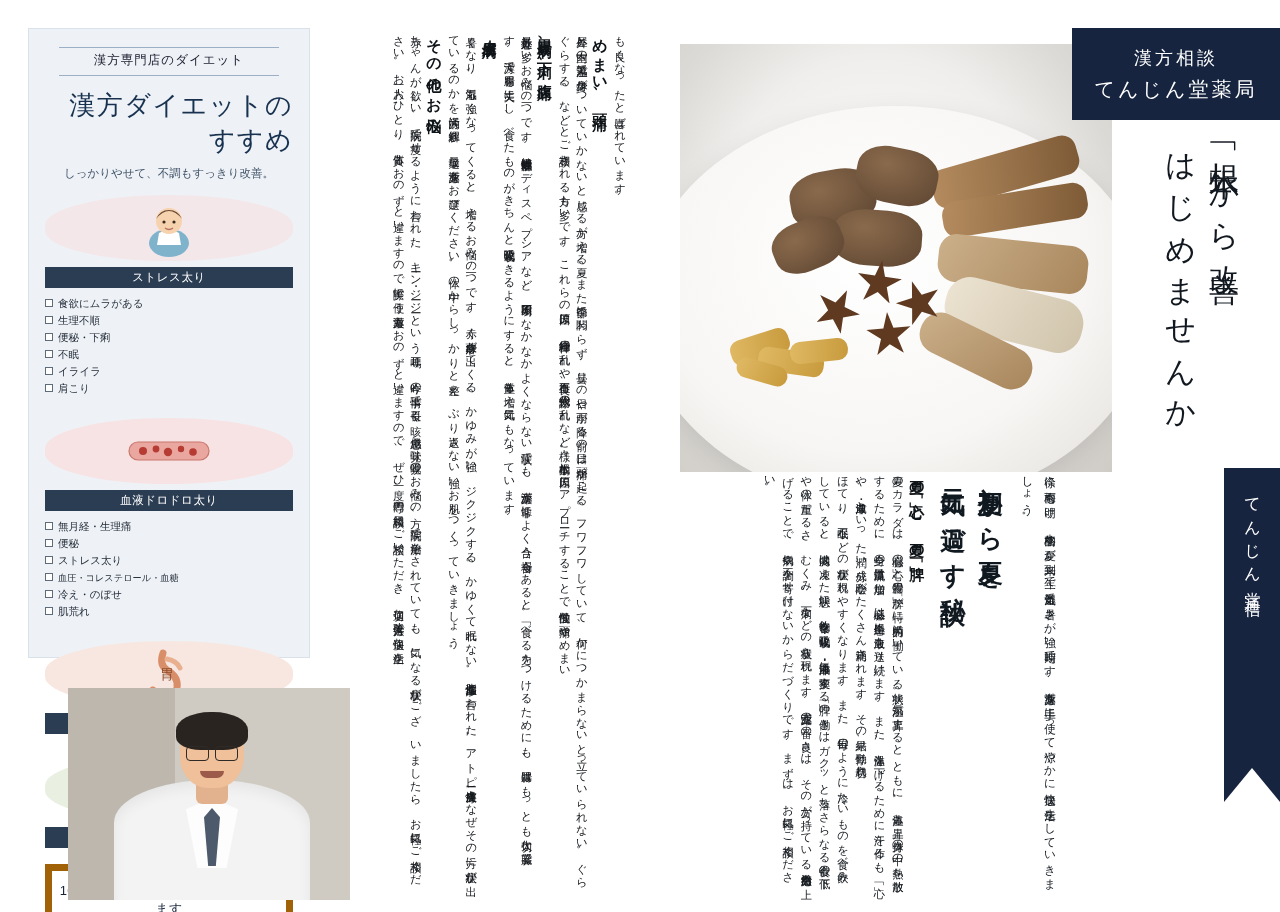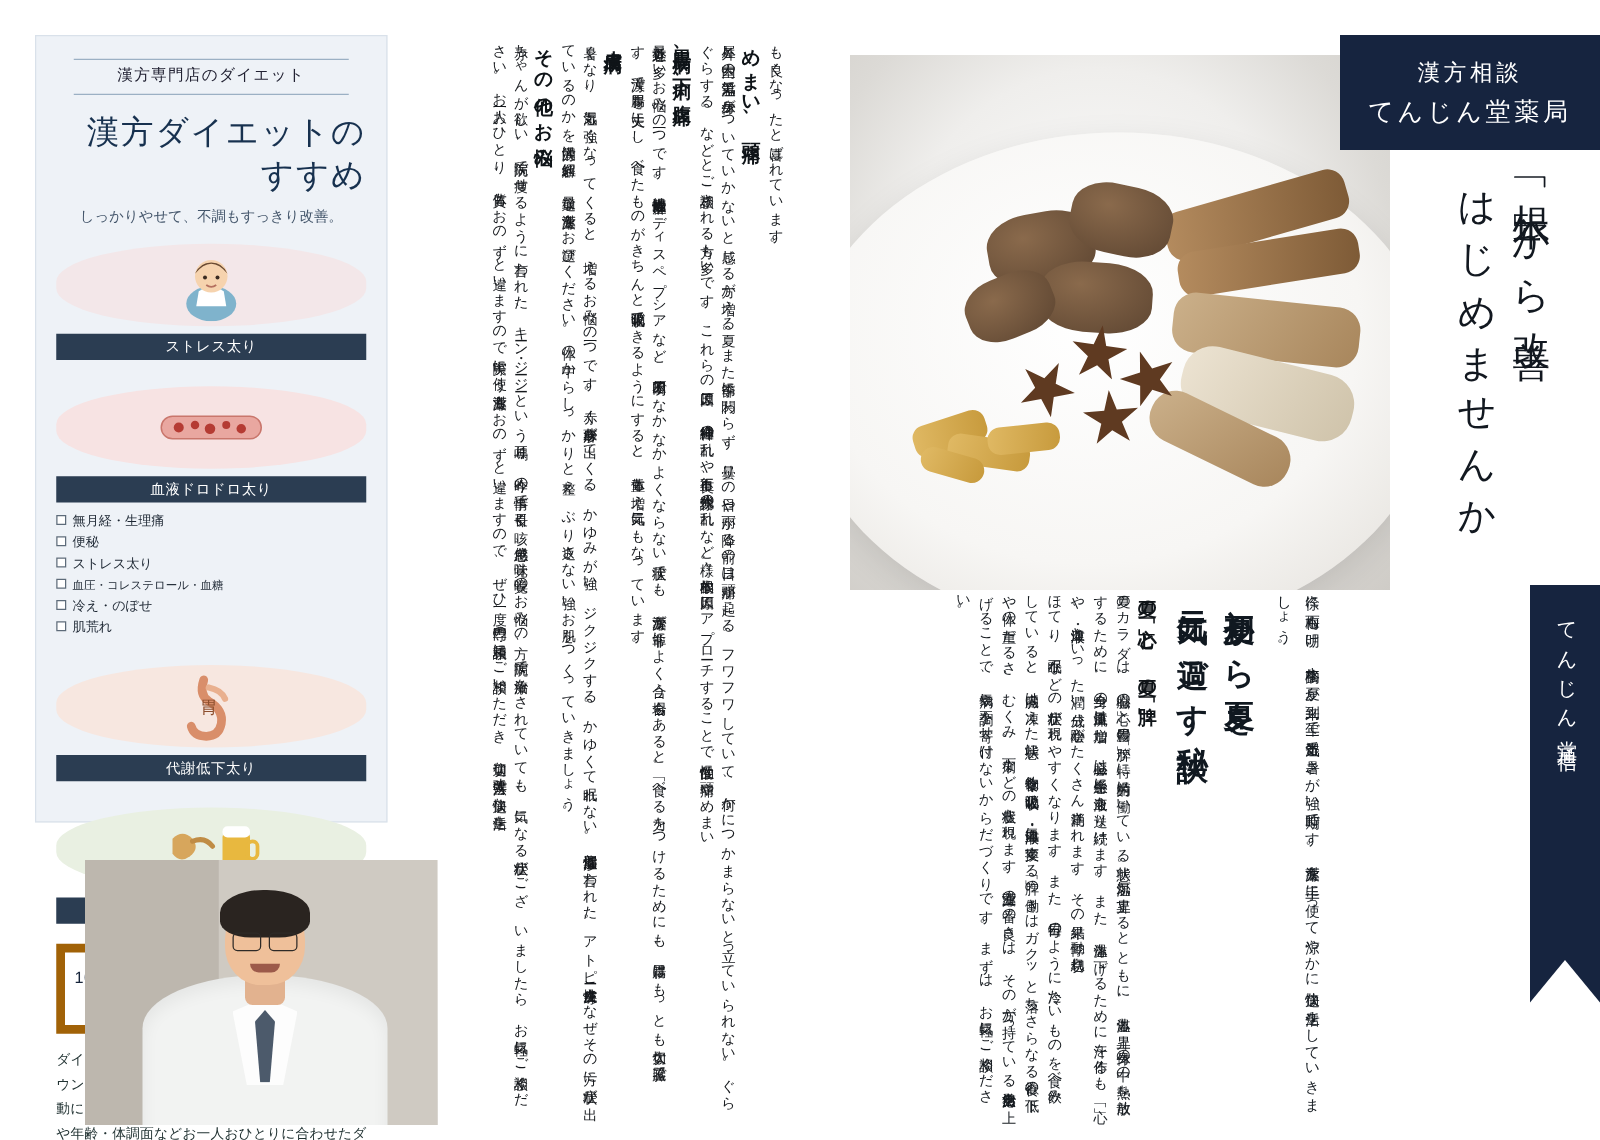--- a/index.html
+++ b/index.html
@@ -353,20 +353,28 @@
               <ellipse cx="30" cy="44" rx="20" ry="14" fill="#7fb3cc"></ellipse>
               <path d="M20 34 q10 -6 20 0 l2 12 h-24z" fill="#ffffff"></path>
               <circle cx="30" cy="22" r="13" fill="#f6d3ae"></circle>
               <path d="M17 20 q13 -16 26 0 q-4 -9 -13 -9 q-9 0 -13 9z" fill="#6b4b33"></path>
               <circle cx="25" cy="23" r="1.6" fill="#3a2b21"></circle>
               <circle cx="35" cy="23" r="1.6" fill="#3a2b21"></circle>
               <path d="M26 29 q4 3 8 0" stroke="#b4705f" stroke-width="1.4" fill="none"></path>
             </svg>
           </div>
           <div class="type-label">ストレス太り</div>
+          <ul class="check-list">
+            <li><span class="cbox"></span><span>食欲にムラがある</span></li>
+            <li><span class="cbox"></span><span>生理不順</span></li>
+            <li><span class="cbox"></span><span>便秘・下痢</span></li>
+            <li><span class="cbox"></span><span>不眠</span></li>
+            <li><span class="cbox"></span><span>イライラ</span></li>
+            <li><span class="cbox"></span><span>肩こり</span></li>
+          </ul>
         </div>
 
         <div class="type-cell">
           <div class="type-ill ill-blood">
             <svg width="92" height="46" viewBox="0 0 92 46">
               <rect x="6" y="14" width="80" height="18" rx="9" fill="#e9a7a0"></rect>
               <rect x="6" y="14" width="80" height="18" rx="9" fill="none" stroke="#c9766c" stroke-width="1.2"></rect>
               <circle cx="20" cy="23" r="4" fill="#b53b33"></circle>
               <circle cx="33" cy="21" r="3.4" fill="#b53b33"></circle>
               <circle cx="45" cy="24" r="4.2" fill="#b53b33"></circle>

